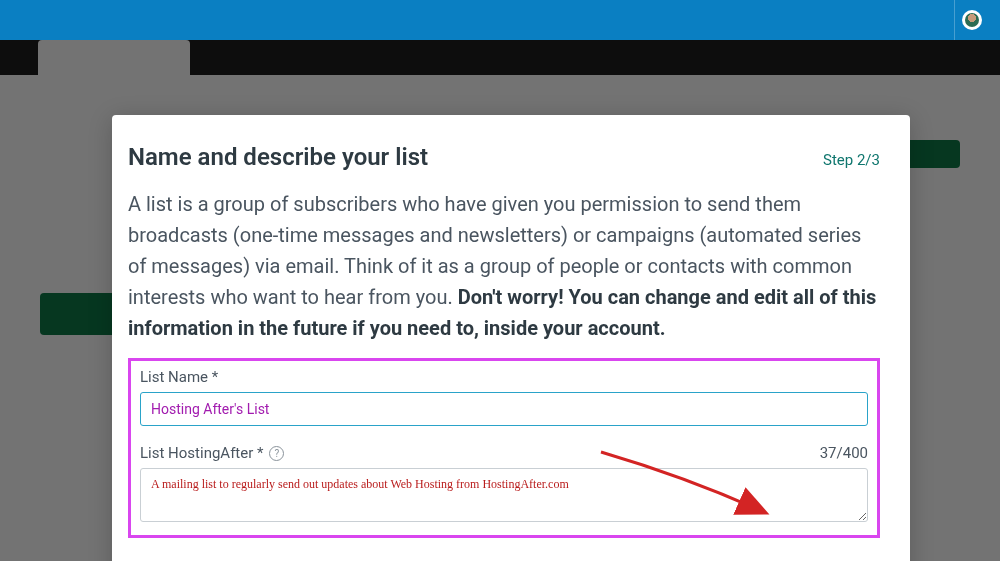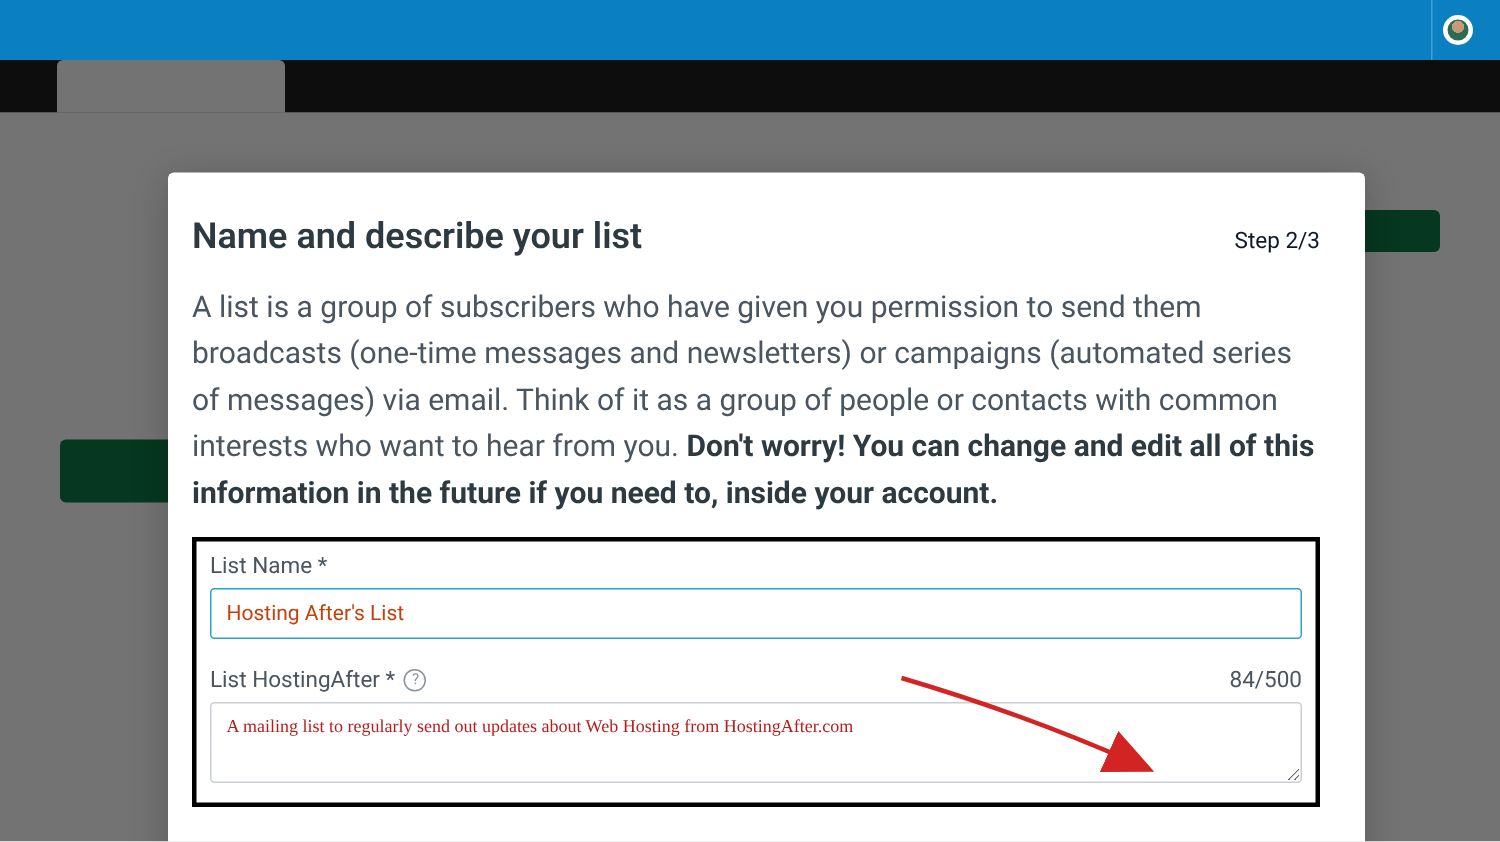--- a/index.html
+++ b/index.html
@@ -124,35 +124,35 @@
       justify-content: space-between;
       align-items: baseline;
       margin-bottom: 18px;
     }
     .modal-title {
       color: #2e3a42;
       font-size: 24px;
       font-weight: 600;
     }
     .step-indicator {
-      color: #0f172a;
+      color: #0f766e;
       font-size: 15px;
     }
     .modal-desc {
       color: #4a5560;
       font-size: 20px;
       line-height: 1.55;
       margin-bottom: 14px;
     }
     .modal-desc b {
       font-weight: 700;
       color: #2e3a42;
     }
     .highlighted-box {
-      border: 3px solid #000000;
+      border: 3px solid #d946ef;
       padding: 7px 9px 9px 9px;
       margin-bottom: 36px;
     }
     .field-label {
       color: #4a5560;
       font-size: 15px;
       margin-bottom: 6px;
       display: flex;
       align-items: center;
       gap: 6px;
@@ -178,21 +178,21 @@
       color: #8a939b;
     }
     .text-input {
       width: 100%;
       height: 34px;
       border: 1px solid #2aa3c9;
       border-radius: 3px;
       padding: 6px 10px;
       font-size: 14px;
       font-family: inherit;
-      color: #c2410c;
+      color: #a21caf;
       outline: none;
       margin-bottom: 18px;
     }
     .textarea-input {
       width: 100%;
       height: 54px;
       border: 1px solid #c9cfd4;
       border-radius: 3px;
       padding: 8px 10px;
       font-size: 12px;
@@ -270,21 +270,21 @@
   </p>
 
   <div class="highlighted-box">
     <div class="field-label">List Name *</div>
     <input class="text-input" type="text" value="Hosting After's List" style="">
     <div class="field-label-row">
       <div class="field-label">
         <span>List HostingAfter *</span>
         <span class="help-icon">?</span>
       </div>
-      <div class="char-count">84/500</div>
+      <div class="char-count">37/400</div>
     </div>
     <textarea class="textarea-input" style="">A mailing list to regularly send out updates about Web Hosting from HostingAfter.com</textarea>
   </div>
 
   <div class="modal-footer">
     <button class="btn btn-back">Go back</button>
     <button class="btn btn-next">Next</button>
   </div>
 </div>
 

